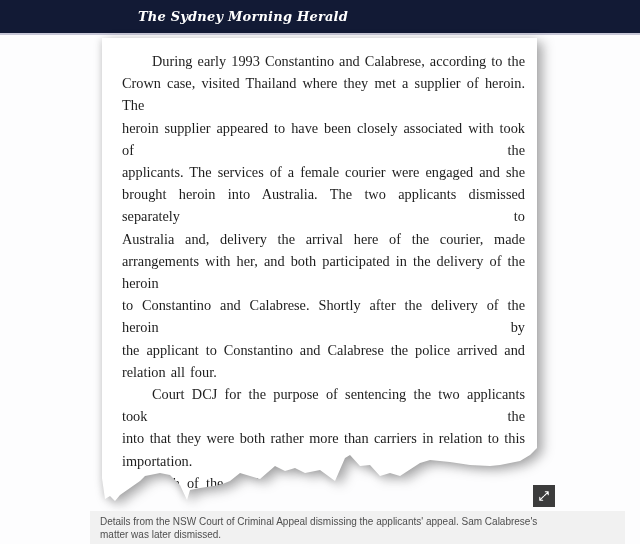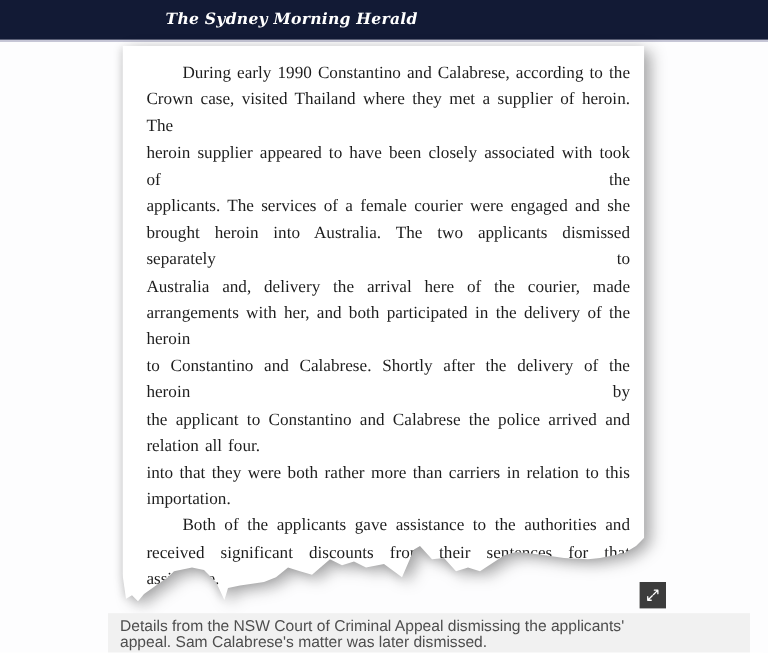--- a/index.html
+++ b/index.html
@@ -54,47 +54,48 @@
   }
   .expand-btn svg{display:block;}
   
   .caption{
     position:absolute;left:90px;top:511px;width:535px;height:33px;
     background:var(--caption-bg,#f1f1f1);
     box-sizing:border-box;padding:5px 10px 0 10px;
   }
   .caption span{
     display:block;max-width:452px;
-    font-size:13px;line-height:12.5px;
+    font-size:10px;line-height:12.5px;
     color:var(--caption-text,#4e4e4e);
   }
 </style>
 </head>
 <body>
 
 <div class="page">
 
   <header class="masthead">
     <span class="masthead-title">The Sydney Morning Herald</span>
   </header>
 
   <figure style="margin:0;">
     <div class="paper-wrap">
       <div class="paper">
         <div class="doc-text" id="doc-lines">
-            <div class="line first">During early 1990 Constantino and Calabrese, according to the</div>
+            <div class="line first">During early 1993 Constantino and Calabrese, according to the</div>
             <div class="line">Crown case, visited Thailand where they met a supplier of heroin.  The</div>
             <div class="line">heroin supplier appeared to have been closely associated with took of the</div>
             <div class="line">applicants.  The services of a female courier were engaged and she</div>
             <div class="line">brought heroin into Australia.  The two applicants dismissed separately to</div>
             <div class="line">Australia and, delivery the arrival here of the courier, made</div>
             <div class="line">arrangements with her, and both participated in the delivery of the heroin</div>
             <div class="line">to Constantino and Calabrese.  Shortly after the delivery of the heroin by</div>
             <div class="line">the applicant to Constantino and Calabrese the police arrived and</div>
             <div class="line last">relation all four.</div>
+            <div class="line first">Court DCJ for the purpose of sentencing the two applicants took the</div>
             <div class="line">into that they were both rather more than carriers in relation to this</div>
             <div class="line last">importation.</div>
             <div class="line first">Both of the applicants gave assistance to the authorities and</div>
             <div class="line">received significant discounts from their sentences for that assistance.  In</div>
           </div>
       </div>
     </div>
 
     <button class="expand-btn" aria-label="Expand image">
       <svg width="16" height="16" viewBox="0 0 22 22">

